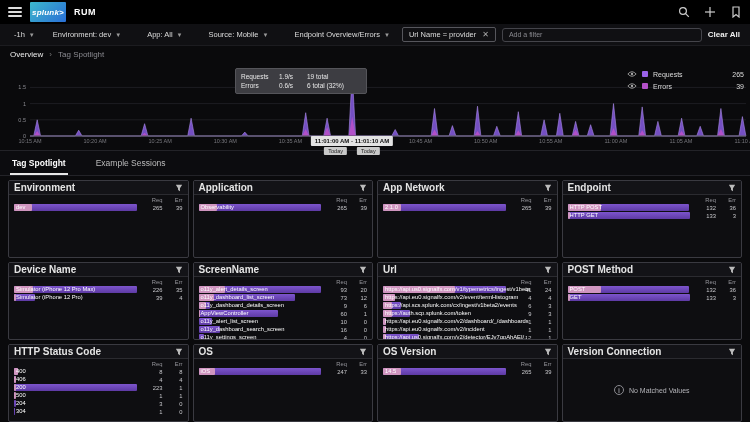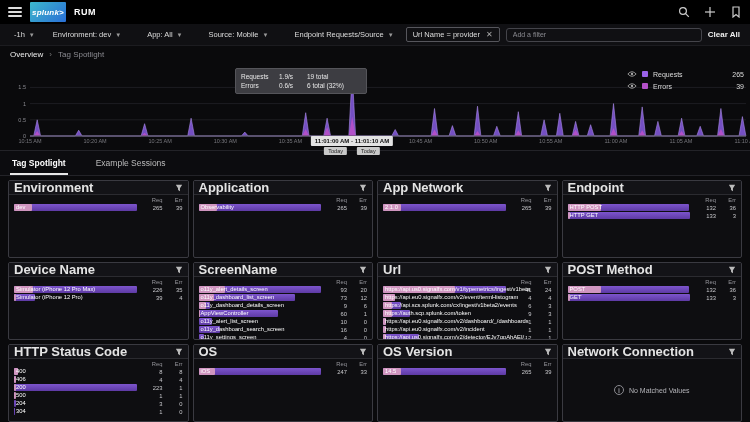--- a/index.html
+++ b/index.html
@@ -61,21 +61,21 @@
   .tabs-row { height:26px; display:flex; align-items:flex-end; gap:26px; padding:0 10px; background:#0c0c0f;
     border-top:1px solid #232328; border-bottom:1px solid #232328; }
   .tab { font-size:8.5px; color:#bbb; padding:6px 2px 7px; cursor:pointer; }
   .tab.active { color:#fff; font-weight:bold; border-bottom:2px solid #e8e8e8; padding-bottom:5px; }
 
   
   .grid { display:grid; grid-template-columns:repeat(4,1fr); grid-auto-rows:78px; gap:4px; padding:4px 8px; }
   .panel { background:#0e0e11; border:1px solid #3a3a41; border-radius:2px; display:flex; flex-direction:column; overflow:hidden; }
   .panel-head { height:14px; display:flex; align-items:center; justify-content:space-between; padding:0 5px;
     border-bottom:1px solid #2b2b30; background:#131317; flex:none; }
-  .panel-title { font-size:13px; font-weight:bold; color:#e4e4e4; white-space:nowrap; }
+  .panel-title { font-size:10px; font-weight:bold; color:#e4e4e4; white-space:nowrap; }
   .funnel { width:8px; height:8px; color:#bbb; cursor:pointer; flex:none; }
   .colheads { display:flex; padding:2px 5px 1px; font-size:5.8px; color:#94949a; flex:none; }
   .colheads .sp { flex:1; } .colheads .c1 { width:26px; text-align:right; } .colheads .c2 { width:20px; text-align:right; }
   .rows { padding:0 5px; overflow:hidden; flex:1; }
   .brow { display:flex; align-items:center; height:7px; margin-bottom:1px; cursor:pointer; }
   .barzone { flex:1; position:relative; height:6.5px; }
   .bar { position:absolute; left:0; top:0; height:100%; background:linear-gradient(180deg,#7d55cd,#5d3aa4); border-radius:1px; }
   .errbar { position:absolute; left:0; top:0; height:100%; background:#d89cc0; opacity:.92; border-radius:1px; }
   .blabel { position:absolute; left:2px; top:0; font-size:5.8px; line-height:6.5px; color:#fff; white-space:nowrap; z-index:2; }
   .v1 { width:26px; text-align:right; font-size:5.8px; color:#c8c8cc; } .v2 { width:20px; text-align:right; font-size:5.8px; color:#c8c8cc; }
@@ -124,21 +124,21 @@
       </div>
       <div class="pill">
         <span>App: All</span>
         <span class="caret">▼</span>
       </div>
       <div class="pill">
         <span>Source: Mobile</span>
         <span class="caret">▼</span>
       </div>
       <div class="pill">
-        <span>Endpoint Requests/Source</span>
+        <span>Endpoint Overview/Errors</span>
         <span class="caret">▼</span>
       </div>
     </div>
   <div class="chip">
     <span>Url Name = provider</span>
     <span class="chip-x">✕</span>
   </div>
   <input class="add-filter" placeholder="Add a filter" style="">
   <span class="clear-all">Clear All</span>
 </div>
@@ -664,21 +664,21 @@
             <div class="errbar" style="width: 14.717%;"></div>
             <span class="blabel">14.5</span>
           </div>
           <span class="v1">265</span>
           <span class="v2">39</span>
         </div>
       </div>
     </div>
     <div class="panel">
       <div class="panel-head">
-        <span class="panel-title">Network Connection</span>
+        <span class="panel-title">Version Connection</span>
         <svg class="funnel" viewBox="0 0 10 10">
           <path d="M1 1 h8 L6.2 5.2 V9 L3.8 7.6 V5.2 Z" fill="currentColor"></path>
         </svg>
       </div>
       <div class="empty-box">
         <div class="info-ic">i</div>
         <span class="empty-text">No Matched Values</span>
       </div>
     </div>
   </div>

